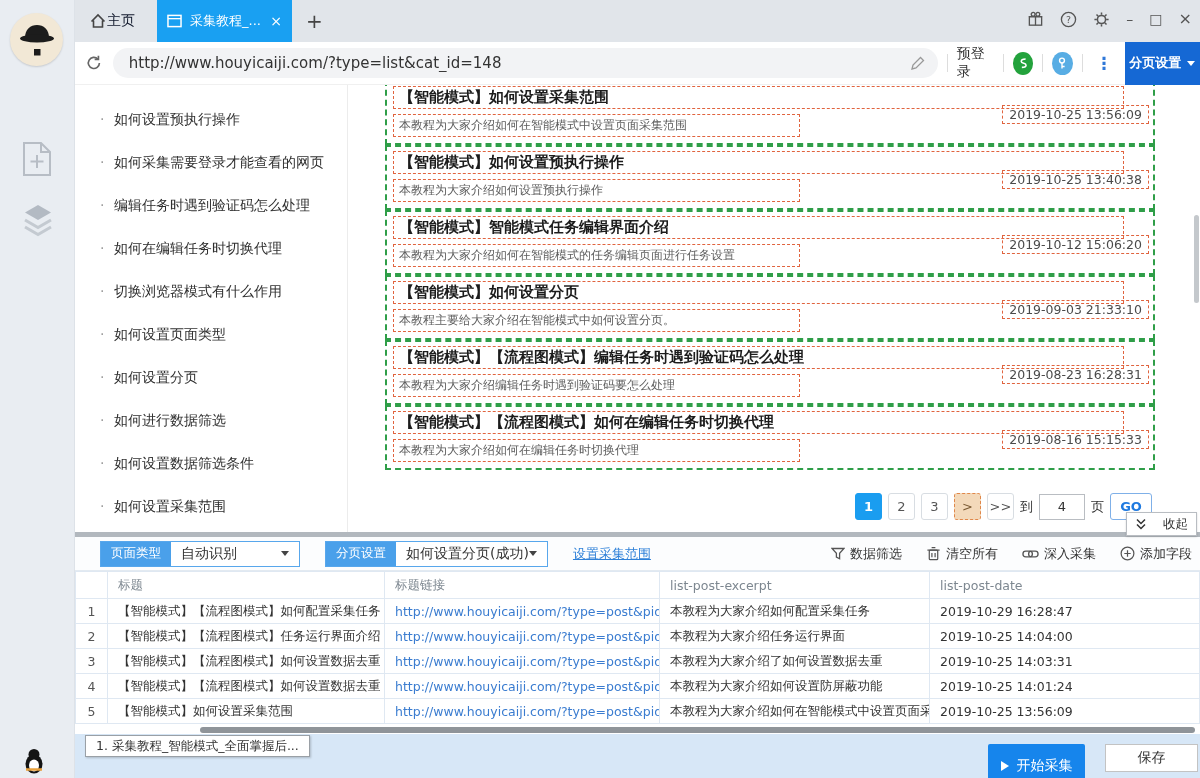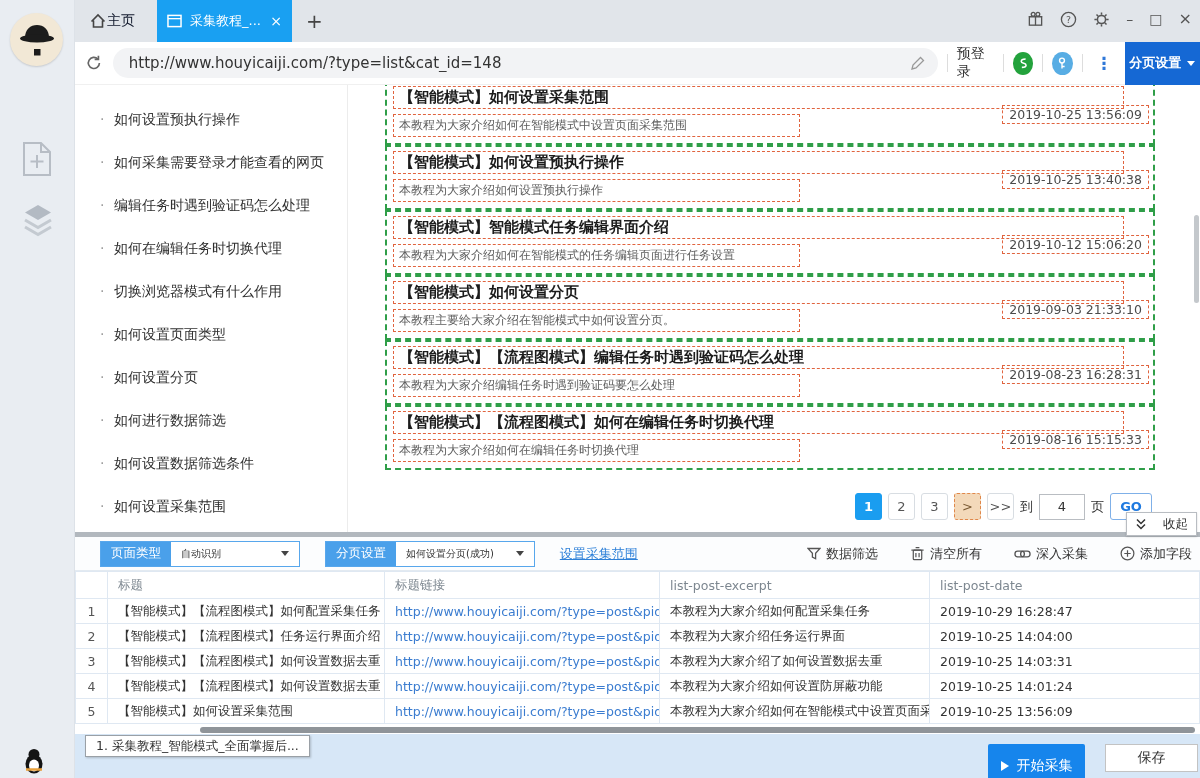--- a/index.html
+++ b/index.html
@@ -65,24 +65,24 @@
 
   .collapse-btn { position:absolute; right:3px; top:512px; z-index:6; height:24px; background:#fff; border:1px solid #b9bdc2; display:flex; align-items:center; gap:16px; padding:0 8px; font-size:12.5px; color:#333; box-shadow:0 1px 2px rgba(0,0,0,.15); }
 
   
   .panel-divider { position:absolute; left:0; top:532px; width:1125px; height:5px; background:#b2b8be; }
 
   
   .ptoolbar { position:absolute; left:0; top:537px; width:1125px; height:34px; background:#fcfdfe; border-bottom:1px solid #e3eaf1; display:flex; align-items:center; padding:0 8px 0 25px; }
   .combo { display:flex; align-items:stretch; height:26px; border:1px solid #58a7ec; background:#fff; }
   .combo-label { background:#4aa0ea; color:#fff; font-size:12.5px; display:flex; align-items:center; padding:0 10px; }
-  .combo-value { display:flex; align-items:center; gap:22px; padding:0 10px; font-size:10px; color:#333; }
+  .combo-value { display:flex; align-items:center; padding:0 10px; font-size:14px; color:#333; }
   .combo-value .caret-down { border-top-color:#444; }
   .set-range { margin-left:25px; font-size:13px; color:#2e80d8; text-decoration:underline; }
-  .ptool-right { margin-left:auto; display:flex; align-items:center; gap:32px; }
+  .ptool-right { margin-left:auto; display:flex; align-items:center; gap:24px; }
   .ptool-item { display:flex; align-items:center; gap:5px; font-size:13px; color:#333; }
 
   
   .dtable { position:absolute; left:0; top:571px; width:1125px; }
   .trow { display:flex; width:1125px; border-bottom:1px solid #dfe8f2; }
   .trow > div { border-right:1px solid #dfe8f2; padding:0 10px; display:flex; align-items:center; font-size:12.5px; white-space:nowrap; overflow:hidden; }
   .trow > div:first-child { border-left:1px solid #dfe8f2; }
   .thead { height:28px; border-top:1px solid #dfe8f2; }
   .thead > div { color:#7d8档790; color:#7d8790; }
   .tdata { height:25px; }

